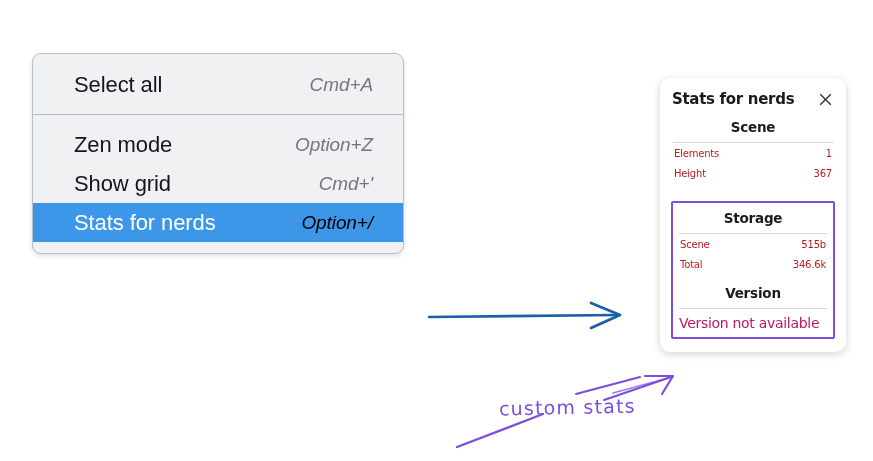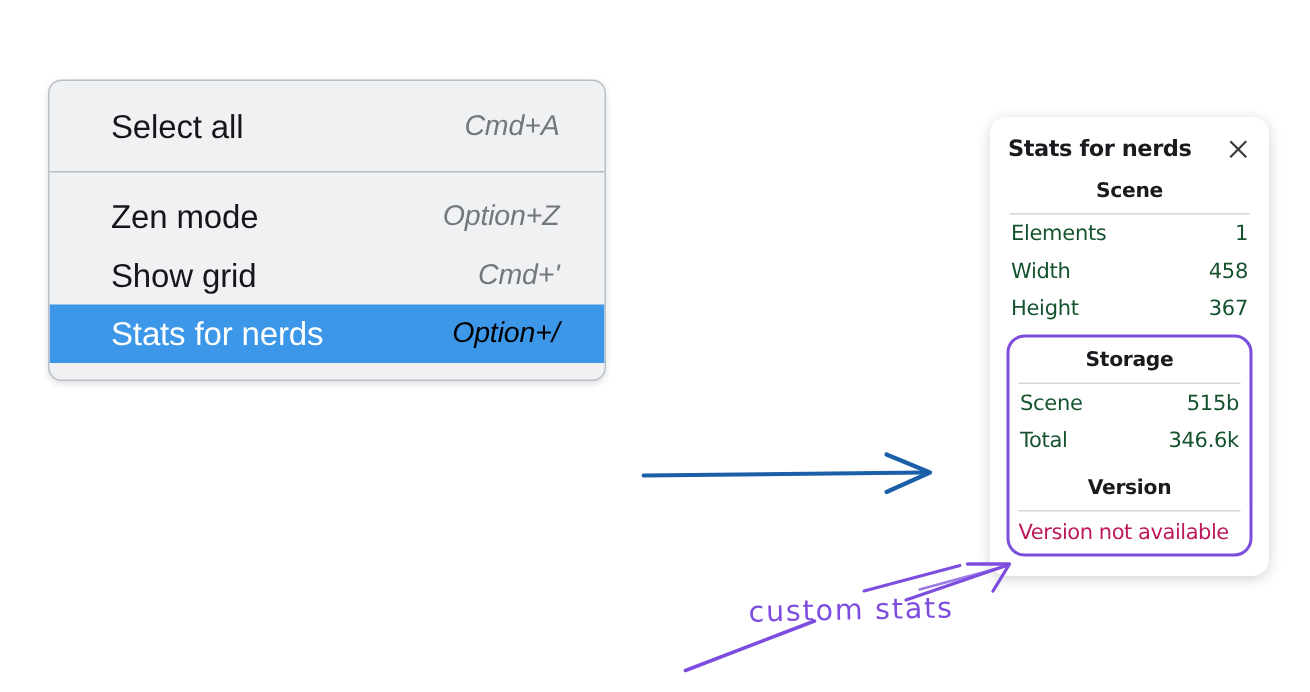--- a/index.html
+++ b/index.html
@@ -119,32 +119,32 @@
   }
   .section-rule {
     height: 1px;
     background: #d6d6da;
     margin: 0 2px;
   }
   .stat-row {
     display: flex;
     justify-content: space-between;
     align-items: center;
-    font-size: 14px;
-    color: #14532d;
+    font-size: 10px;
+    color: #b91c1c;
     padding: 5px 3px 4px 3px;
     letter-spacing: -0.2px;
   }
   .stat-row .k { white-space: nowrap; }
   .stat-row .v { white-space: nowrap; }
 
   #custom-stats-box {
     border: 2px solid #7c4dde;
-    border-radius: 12px;
-    margin: 5px 0 0 0;
+    border-radius: 2px;
+    margin: 18px 0 0 0;
     padding: 0 4px 4px 4px;
     box-sizing: border-box;
   }
   #custom-stats-box .section-title:first-child { padding-top: 7px; }
   .version-line {
     font-size: 14px;
     color: #be185d;
     padding: 6px 2px 2px 2px;
     letter-spacing: -0.3px;
     white-space: nowrap;
@@ -217,24 +217,20 @@
     </div>
 
     <div class="section-title">Scene</div>
     <div class="section-rule"></div>
 
     <div class="stat-row">
       <span class="k">Elements</span>
       <span class="v">1</span>
     </div>
     <div class="stat-row">
-      <span class="k">Width</span>
-      <span class="v">458</span>
-    </div>
-    <div class="stat-row">
       <span class="k">Height</span>
       <span class="v">367</span>
     </div>
 
     <div id="custom-stats-box">
       <div class="section-title">Storage</div>
       <div class="section-rule"></div>
 
       <div class="stat-row">
         <span class="k">Scene</span>

